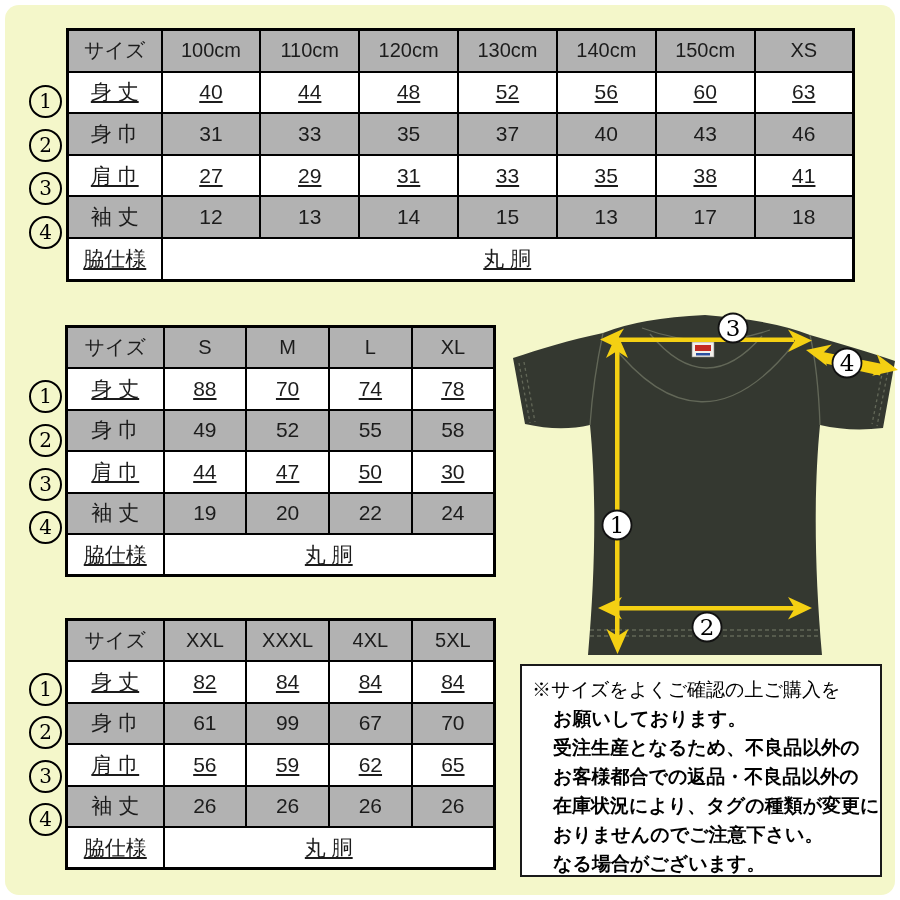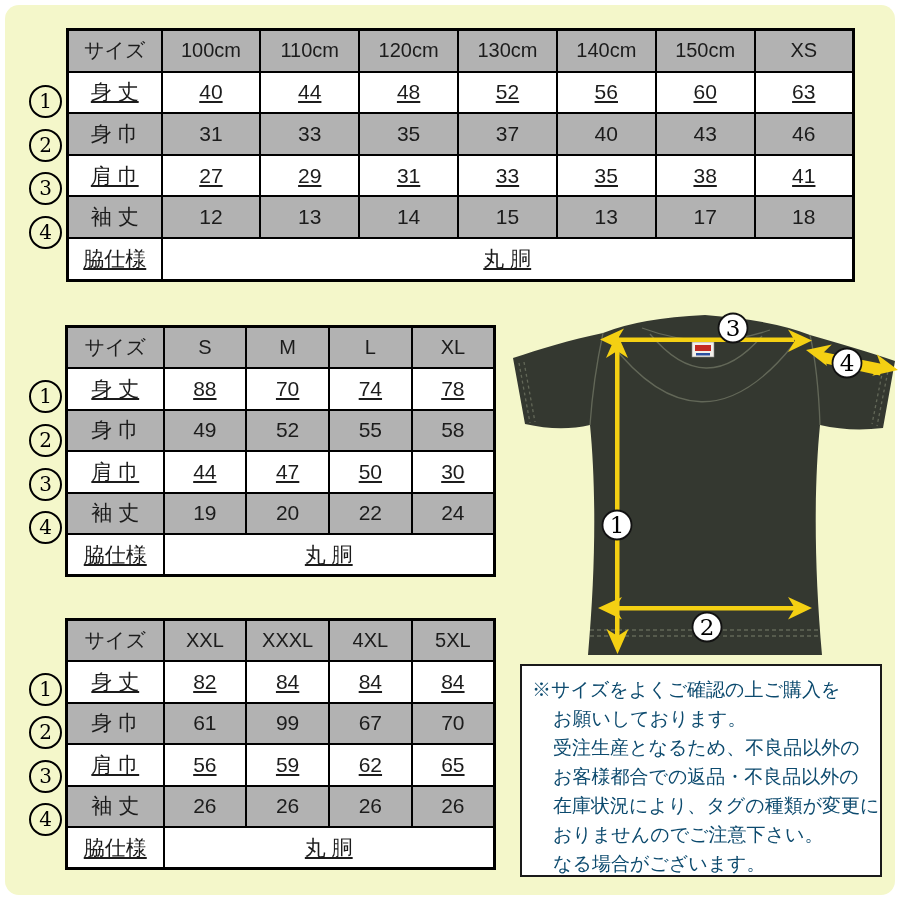--- a/index.html
+++ b/index.html
@@ -12,23 +12,23 @@
   .t2{left:65px;top:325px;width:431px;}
   .t3{left:65px;top:618px;width:431px;}
   .t1 td{height:39.6px;}
   .t2 td,.t3 td{height:39.4px;}
   .g{background:#b2b2b2;}
   .w{background:#ffffff;text-decoration:underline;}
   .hdr td{font-size:20px;}
   .marker{position:absolute;width:29px;height:29px;border:2px solid #000;border-radius:50%;
           font-family:"DejaVu Serif",serif;font-size:20px;line-height:29px;text-align:center;color:#000;}
   .note{position:absolute;left:520px;top:664px;width:338px;height:191px;background:#ffffff;
-        border:2px solid #1a1a1a;padding:9px 10px;font-size:19px;line-height:29px;color:#0c4a6e;overflow:hidden;}
+        border:2px solid #1a1a1a;padding:9px 10px;font-size:19px;line-height:29px;color:#000000;overflow:hidden;}
   .note .ln{white-space:nowrap;}
-  .note .ind{padding-left:21px;}
+  .note .ind{padding-left:21px;font-weight:bold;}
   .shirt-svg{position:absolute;left:498px;top:306px;width:402px;height:352px;}
   .mnum{font-family:"DejaVu Serif",serif;font-size:23px;fill:#000;}
 </style>
 </head>
 <body>
 
 <div class="canvas">
   <div class="bg"></div>
 
   <table class="t1">

